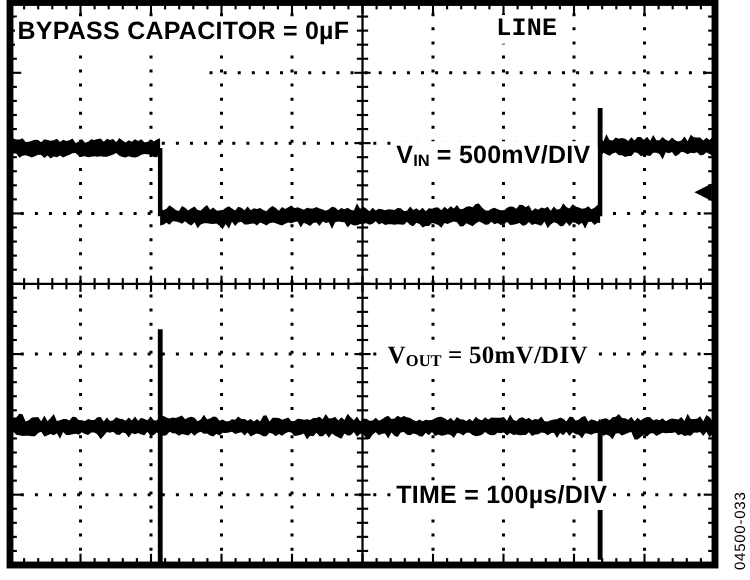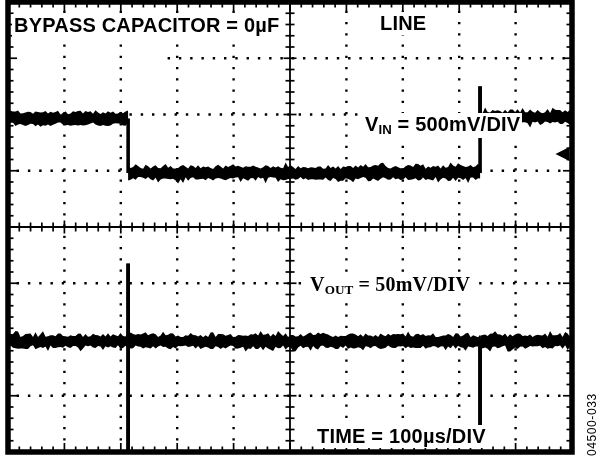--- a/index.html
+++ b/index.html
@@ -3,24 +3,24 @@
 <meta charset="utf-8">
 <style>
   html,body{margin:0;padding:0;background:#fff;}
   .stage{position:relative;width:600px;height:464px;background:#ffffff;
          font-family:"Liberation Sans",sans-serif;overflow:hidden;}
   .stage svg{position:absolute;left:0;top:0;display:block;}
   .lbl{position:absolute;color:#000;font-weight:bold;font-size:20px;line-height:23px;
        white-space:nowrap;background:#ffffff;padding:0 2px;letter-spacing:0.2px;}
   .sub{font-size:0.66em;position:relative;top:0.24em;letter-spacing:0;}
   #lbl-bypass{left:12px;top:14px;}
-  #lbl-event{left:378px;top:12px;}
-  #lbl-vin{left:315px;top:113px;margin-left:48px;}
+  #lbl-event{left:395px;top:12px;font-family:Liberation Mono, monospace;}
+  #lbl-vin{left:315px;top:113px;}
   #lbl-vout{left:308px;top:273px;font-family:Liberation Serif, serif;}
-  #lbl-time{left:315px;top:385px;margin-top:40px;}
+  #lbl-time{left:315px;top:385px;}
   #fig-num{position:absolute;left:585px;top:456px;color:#000;font-weight:normal;
            font-size:12px;letter-spacing:0.6px;white-space:nowrap;background:transparent;
            transform-origin:0 0;transform:rotate(-90deg);}
 </style>
 </head>
 <body>
 
 <div class="stage">
   <svg id="scope" width="600" height="464" viewBox="0 0 600 464">
       <g>

